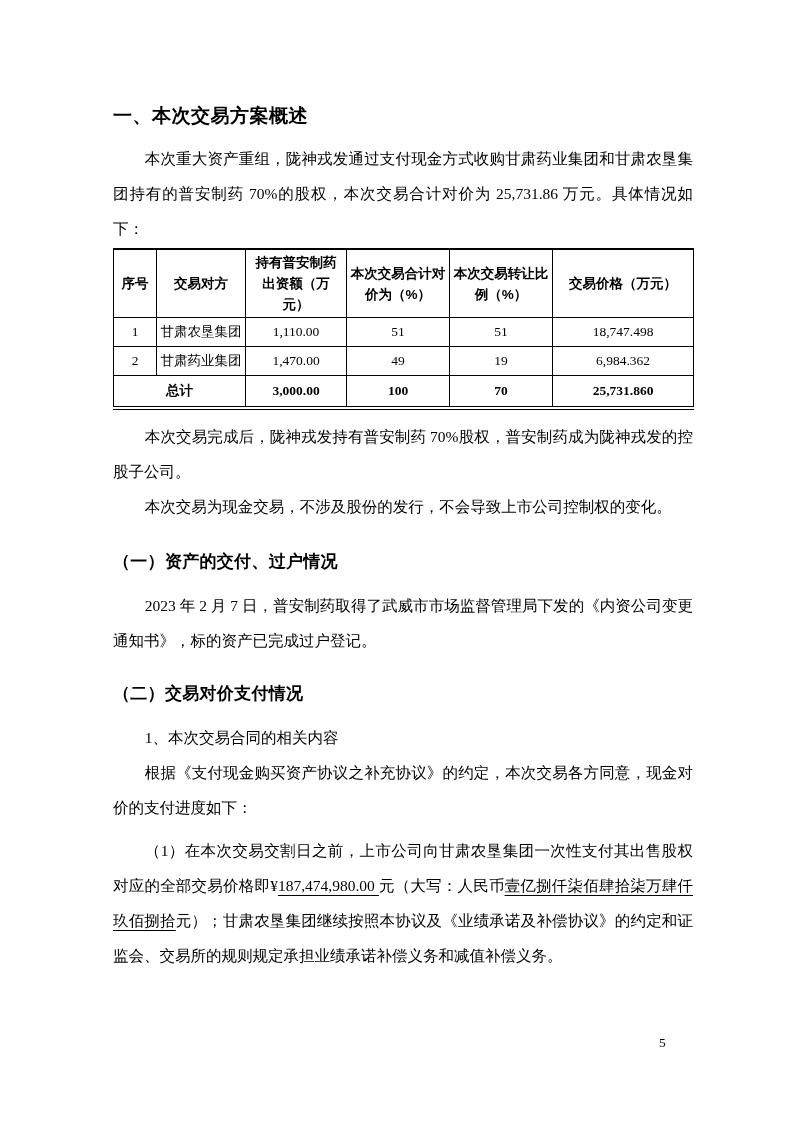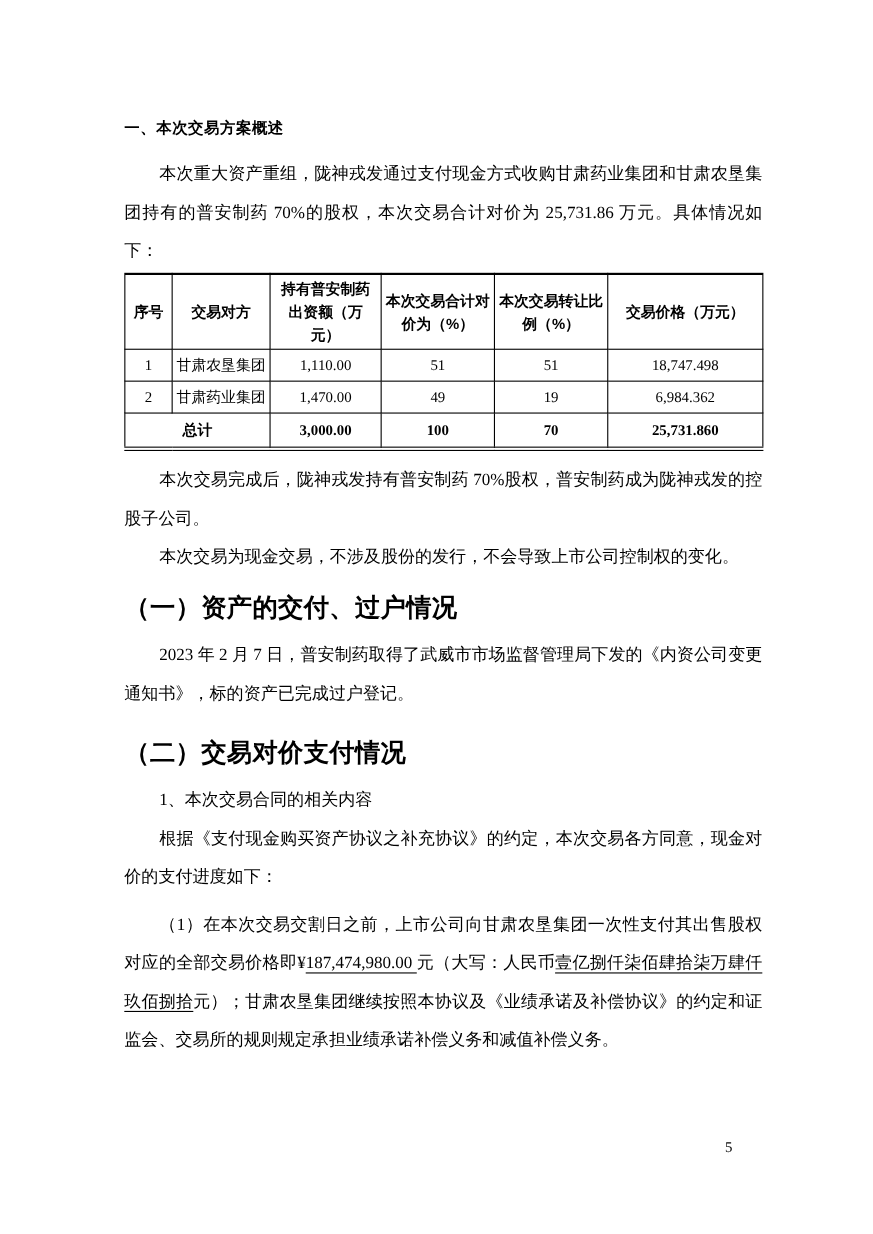--- a/index.html
+++ b/index.html
@@ -14,33 +14,33 @@
   }
   .content {
     position: absolute;
     left: 113px;
     top: 103px;
     width: 580px;
   }
   .h-major {
     font-family: "Liberation Sans", sans-serif;
     font-weight: 700;
-    font-size: 14px;
+    font-size: 19px;
     line-height: 26px;
     letter-spacing: 0.5px;
     margin: 0 0 12px 0;
   }
   .h-major.second { margin-top: 20px; line-height: 28px; margin-bottom: 0; }
   .h-sub {
     font-family: "Liberation Sans", sans-serif;
     font-weight: 700;
-    font-size: 23px;
+    font-size: 17px;
     line-height: 24px;
     letter-spacing: 0.3px;
-    margin: 16px 0 0 0;
+    margin: 26px 0 0 0;
   }
   .h-sub.second { margin-top: 24px; }
   .body-p {
     font-size: 15.5px;
     line-height: 35px;
     text-align: justify;
     text-indent: 2.05em;
     margin: 0;
   }
   .mt14 { margin-top: 14px; }

